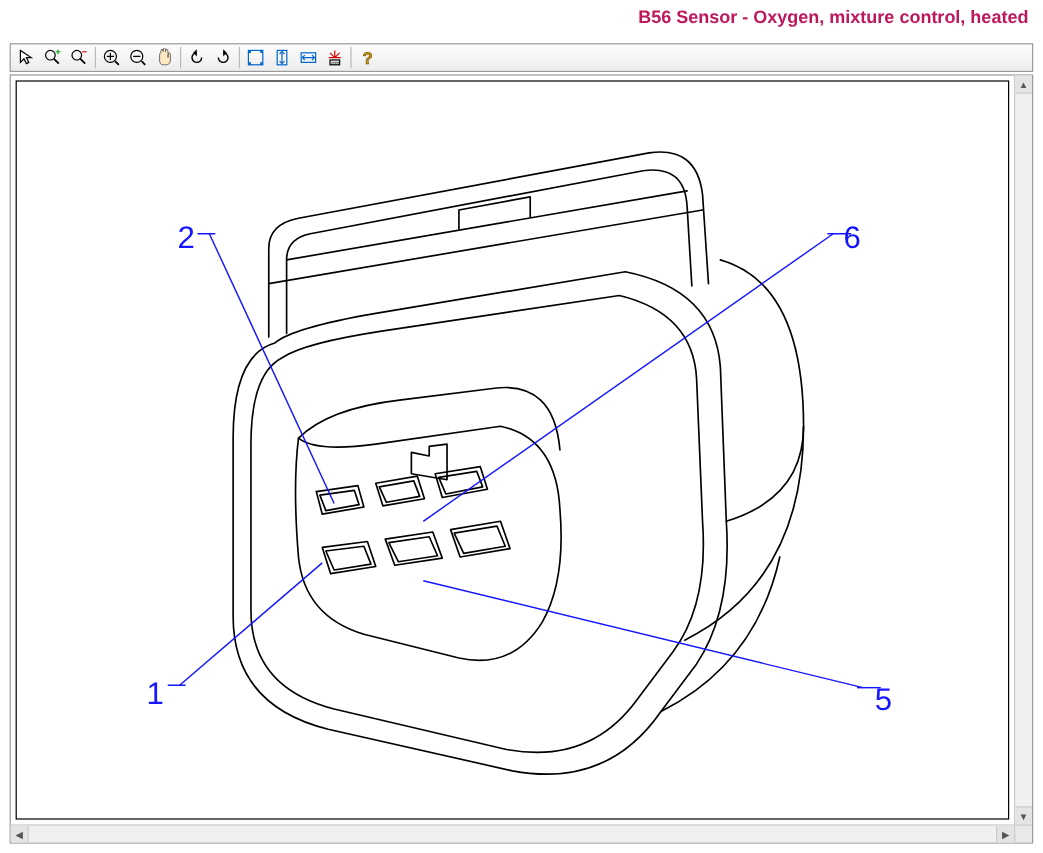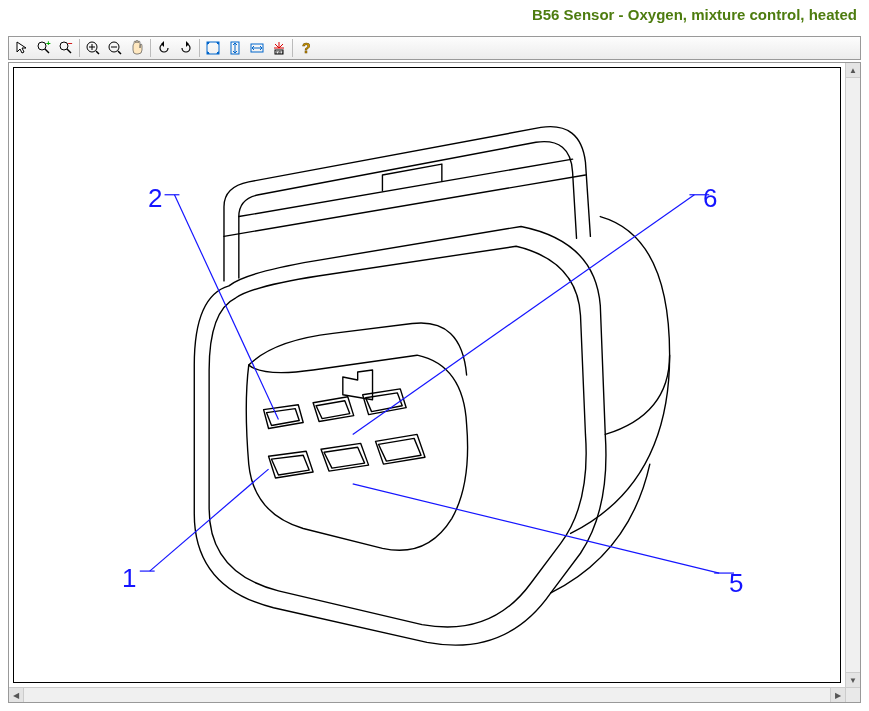--- a/index.html
+++ b/index.html
@@ -10,21 +10,21 @@
     height: 711px;
     overflow: hidden;
     position: relative;
   }
   .title {
     position: absolute;
     top: 6px;
     right: 12px;
     font-weight: bold;
     font-size: 15px;
-    color: #4d7c0f;
+    color: #be185d;
   }
   .toolbar {
     position: absolute;
     top: 36px;
     left: 8px;
     right: 8px;
     height: 24px;
     border: 1px solid #999;
     background: linear-gradient(#fdfdfd, #ececec);
     display: flex;

